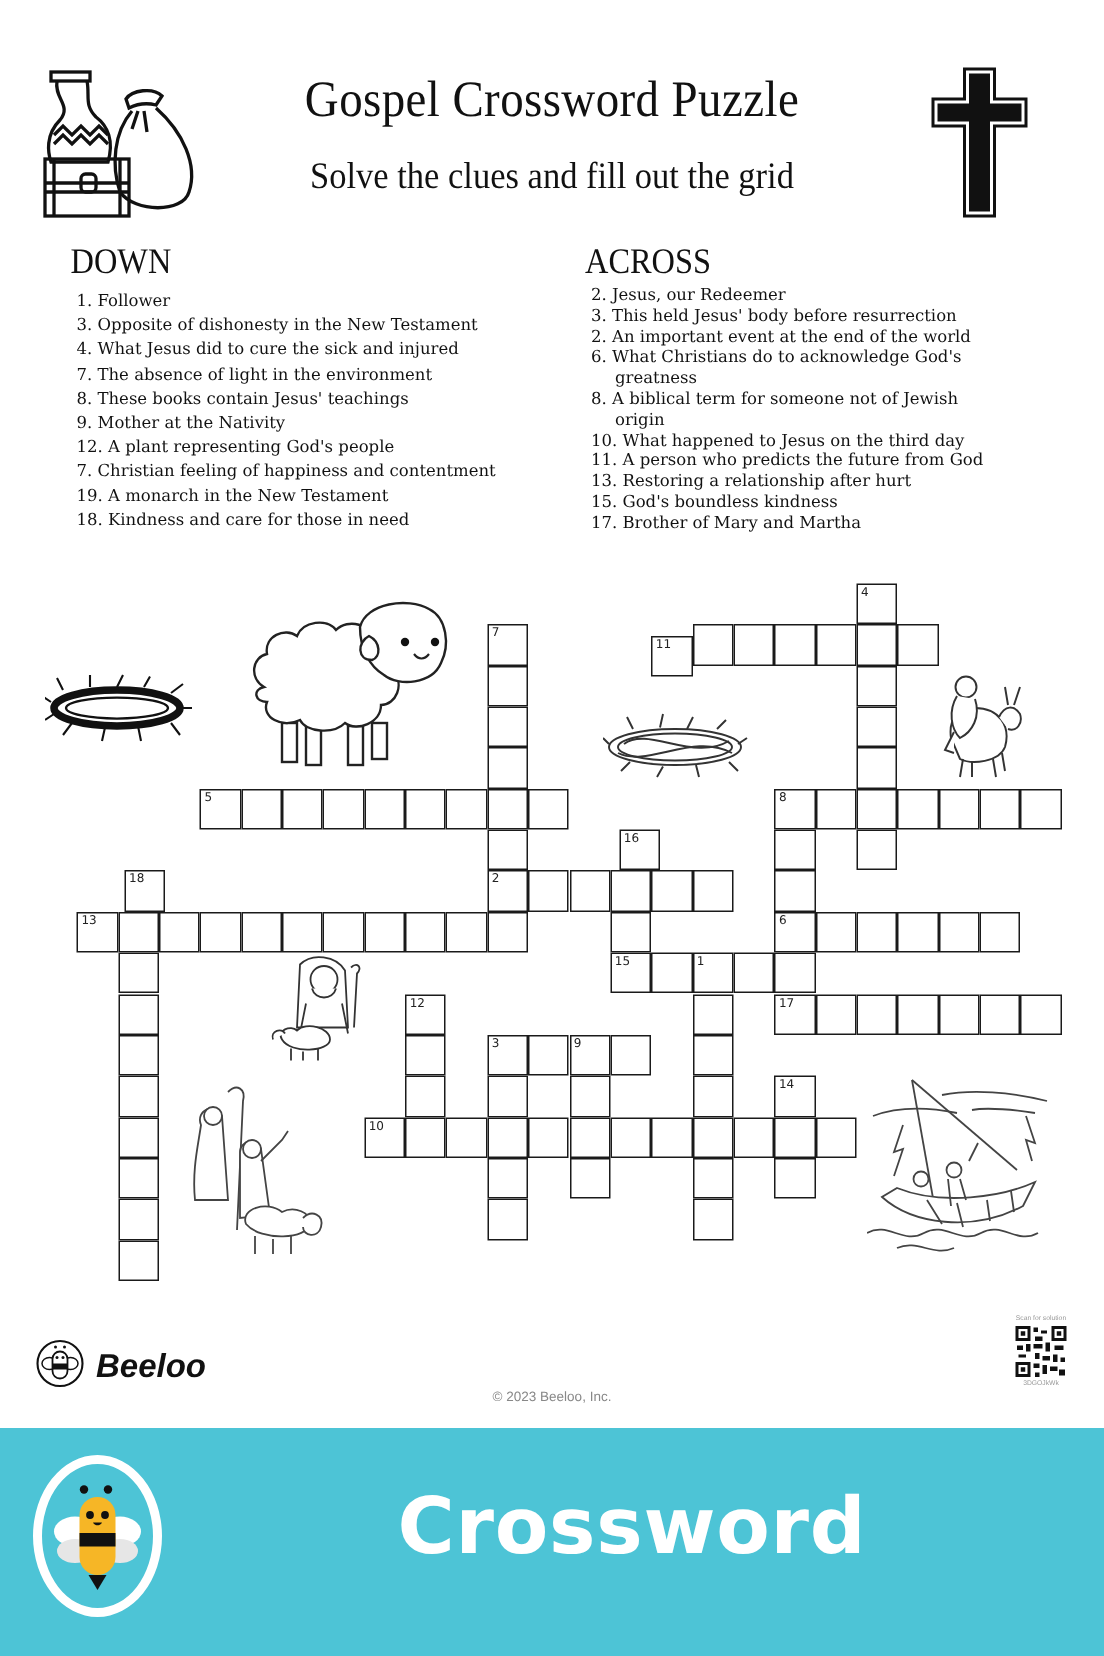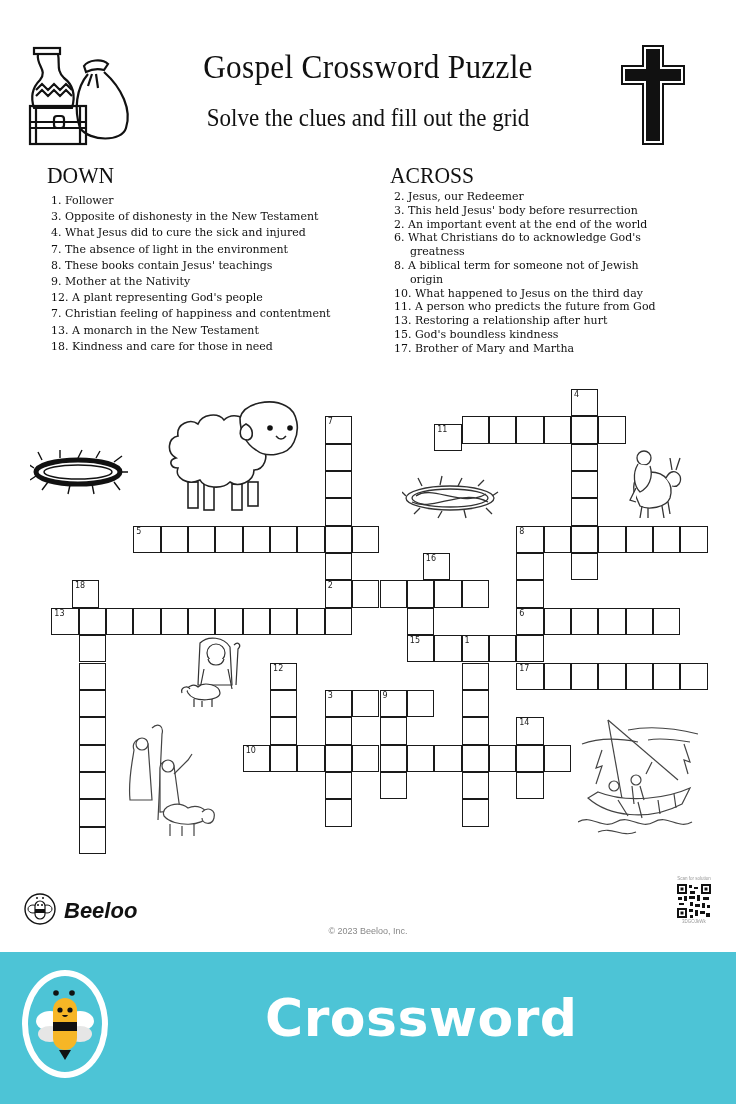--- a/index.html
+++ b/index.html
@@ -58,21 +58,21 @@
 <div class="abs sec-head" style="left:47px;top:162px;">DOWN</div>
 <div class="abs clues" style="left:51px;top:193px;">
   <div>1. Follower</div>
   <div>3. Opposite of dishonesty in the New Testament</div>
   <div>4. What Jesus did to cure the sick and injured</div>
   <div>7. The absence of light in the environment</div>
   <div>8. These books contain Jesus' teachings</div>
   <div>9. Mother at the Nativity</div>
   <div>12. A plant representing God's people</div>
   <div>7. Christian feeling of happiness and contentment</div>
-  <div>13. A monarch in the New Testament</div>
+  <div>19. A monarch in the New Testament</div>
   <div>18. Kindness and care for those in need</div>
 </div>
 
 <div class="abs sec-head" style="left:390px;top:162px;">ACROSS</div>
 <div class="abs clues across-clues" style="left:394px;top:190px;">
   <div>2. Jesus, our Redeemer</div>
   <div>3. This held Jesus' body before resurrection</div>
   <div>2. An important event at the end of the world</div>
   <div>6. What Christians do to acknowledge God's</div>
   <div class="indent">greatness</div>
@@ -193,25 +193,25 @@
     <div class="cell" style="left: 570.95px; top: 553.1px; pointer-events: auto; margin-left: 0px;"></div>
     <div class="cell" style="left: 324.8px; top: 416.35px; pointer-events: auto; margin-left: 0px;">
       <span class="num">7</span>
     </div>
     <div class="cell" style="left: 324.8px; top: 443.7px; pointer-events: auto; margin-left: 0px;"></div>
     <div class="cell" style="left: 324.8px; top: 471.05px; pointer-events: auto; margin-left: 0px;"></div>
     <div class="cell" style="left: 324.8px; top: 498.4px; pointer-events: auto; margin-left: 0px;"></div>
     <div class="cell" style="left: 324.8px; top: 553.1px; pointer-events: auto; margin-left: 0px;"></div>
     <div class="cell" style="left: 516.25px; top: 553.1px; pointer-events: auto; margin-left: 0px;"></div>
     <div class="cell" style="left: 516.25px; top: 580.45px; pointer-events: auto; margin-left: 0px;"></div>
-    <div class="cell" style="left: 406.85px; top: 553.1px; pointer-events: auto; margin-left: 16px;">
+    <div class="cell" style="left: 406.85px; top: 553.1px; pointer-events: auto; margin-left: 6px;">
       <span class="num">16</span>
     </div>
     <div class="cell" style="left: 406.85px; top: 607.8px; pointer-events: auto; margin-left: 0px;"></div>
-    <div class="cell" style="left: 72px; top: 580.45px; pointer-events: auto; margin-left: 0px; text-decoration: underline;">
+    <div class="cell" style="left: 83px; top: 580.45px; pointer-events: auto; margin-left: 0px; text-decoration: underline;">
       <span class="num">18</span>
     </div>
     <div class="cell" style="left: 78.65px; top: 635.15px; pointer-events: auto; margin-left: 0px;"></div>
     <div class="cell" style="left: 78.65px; top: 662.5px; pointer-events: auto; margin-left: 0px;"></div>
     <div class="cell" style="left: 78.65px; top: 689.85px; pointer-events: auto; margin-left: 0px;"></div>
     <div class="cell" style="left: 78.65px; top: 717.2px; pointer-events: auto; margin-left: 0px;"></div>
     <div class="cell" style="left: 78.65px; top: 744.55px; pointer-events: auto; margin-left: 0px;"></div>
     <div class="cell" style="left: 78.65px; top: 771.9px; pointer-events: auto; margin-left: 0px;"></div>
     <div class="cell" style="left: 78.65px; top: 799.25px; pointer-events: auto; margin-left: 0px;"></div>
     <div class="cell" style="left: 78.65px; top: 826.6px; pointer-events: auto; margin-left: 0px;"></div>

